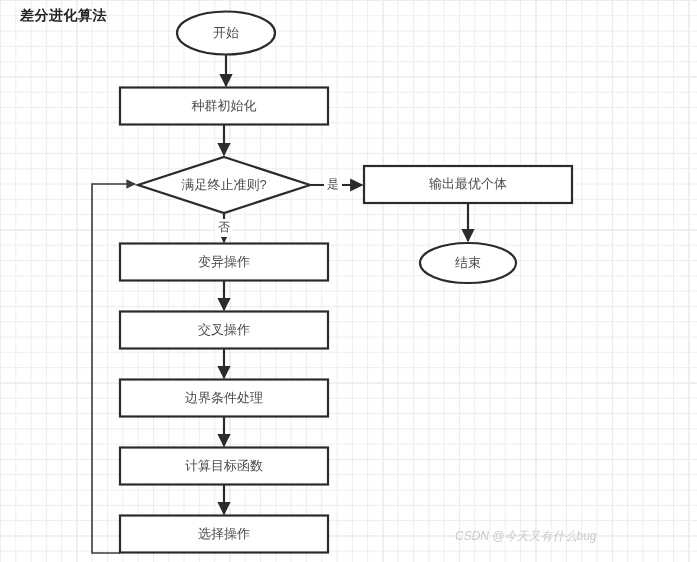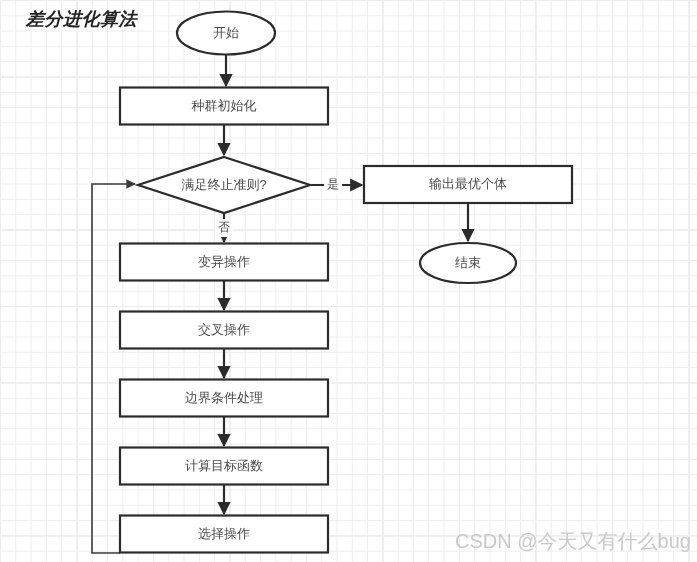--- a/index.html
+++ b/index.html
@@ -57,39 +57,39 @@
     stroke-width: 2.2;
     fill: none;
   }
   .conn-thin {
     stroke: #3a3a3a;
     stroke-width: 1.6;
     fill: none;
   }
   .diagram-title {
     position: absolute;
-    left: 26px;
+    left: 20px;
     top: 7px;
     font-family: "Liberation Sans", "DejaVu Sans", sans-serif;
-    font-size: 18px;
+    font-size: 14px;
     font-weight: bold;
     color: #222222;
     letter-spacing: 0.5px;
     white-space: nowrap;
-    font-style: italic;
   }
   .watermark {
     position: absolute;
     left: 455px;
     top: 528px;
     font-family: "Liberation Sans", "DejaVu Sans", sans-serif;
-    font-size: 20px;
+    font-size: 12px;
     color: #c9c9c9;
     white-space: nowrap;
     user-select: none;
+    font-style: italic;
   }
 </style>
 </head>
 <body>
 
 <div id="canvas">
 
   <div class="diagram-title">差分进化算法</div>
 
   <svg id="flow-svg" viewBox="0 0 697 562" xmlns="http://www.w3.org/2000/svg">

